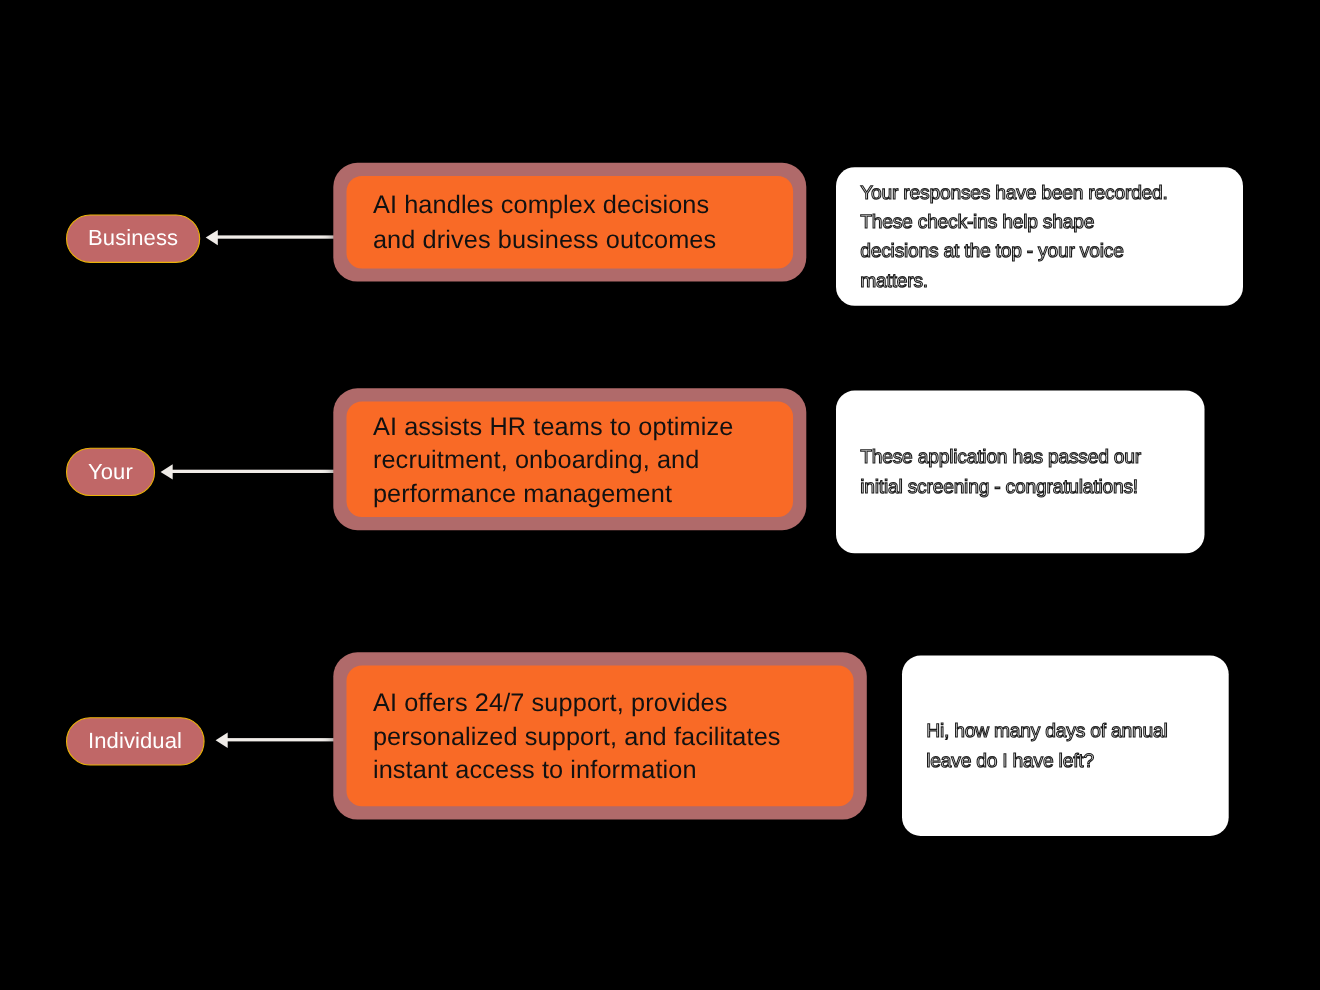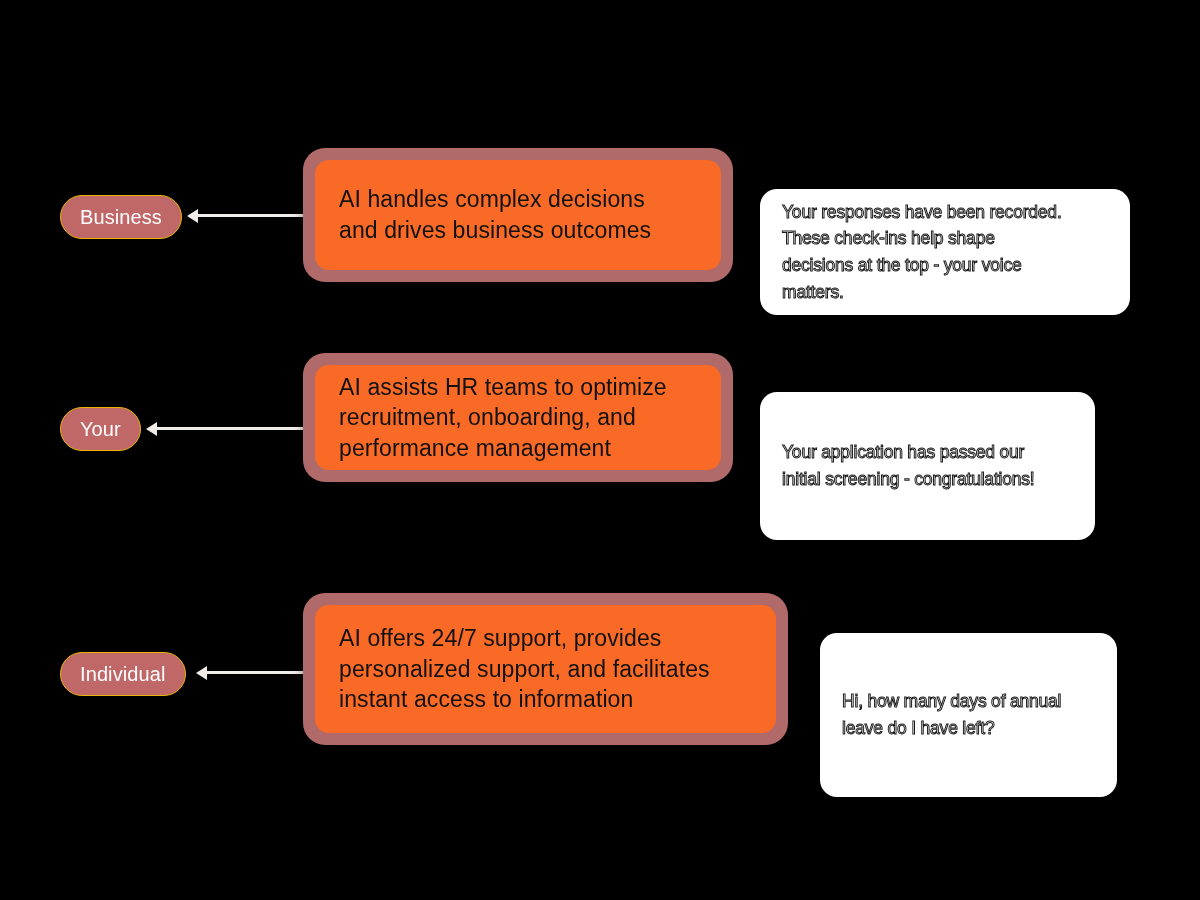--- a/index.html
+++ b/index.html
@@ -97,21 +97,20 @@
 
   
   .message-card {
     position: absolute;
     background: #ffffff;
     border-radius: 17px;
     display: flex;
     align-items: center;
     padding: 0 22px;
     box-sizing: border-box;
-    margin-top: 37px;
   }
   .message-card-text {
     color: #ffffff;
     -webkit-text-stroke: 1px #1a1a1a;
     font-size: 17.5px;
     line-height: 1.52;
     letter-spacing: -0.2px;
     white-space: pre-line;
   }
 </style>
@@ -123,21 +122,21 @@
   <div class="row row-business">
 
     <div class="pill" style="top: 55px;">
       <span>Business</span>
     </div>
 
     <div class="connector" style="left: 196px; top: 74px; width: 116px;">
       <span class="arrowhead"></span>
     </div>
 
-    <div class="feature-card" style="left: 303px; top: 8px; width: 430px; height: 134px;">
+    <div class="feature-card" style="left: 303px; top: 8px; width: 430px; height: 108px;">
       <div class="feature-card-inner">
         <div class="feature-card-text">AI handles complex decisions
 and drives business outcomes</div>
       </div>
     </div>
 
     <div class="message-card" style="left: 760px; top: 12px; width: 370px; height: 126px;">
       <div class="message-card-text">Your responses have been recorded.
 These check-ins help shape
 decisions at the top -  your voice
@@ -157,21 +156,21 @@
 
     <div class="feature-card" style="left: 303px; top: 8px; width: 430px; height: 129px;">
       <div class="feature-card-inner">
         <div class="feature-card-text">AI assists HR teams to optimize
 recruitment, onboarding, and
 performance management</div>
       </div>
     </div>
 
     <div class="message-card" style="left: 760px; top: 10px; width: 335px; height: 148px;">
-      <div class="message-card-text">Your application has passed our
+      <div class="message-card-text">These application has passed our
 initial screening - congratulations!</div>
     </div>
   </div>
 
   <div class="row row-individual">
 
     <div class="pill" style="top: 67px; justify-content: center;">
       <span>Individual</span>
     </div>
 

